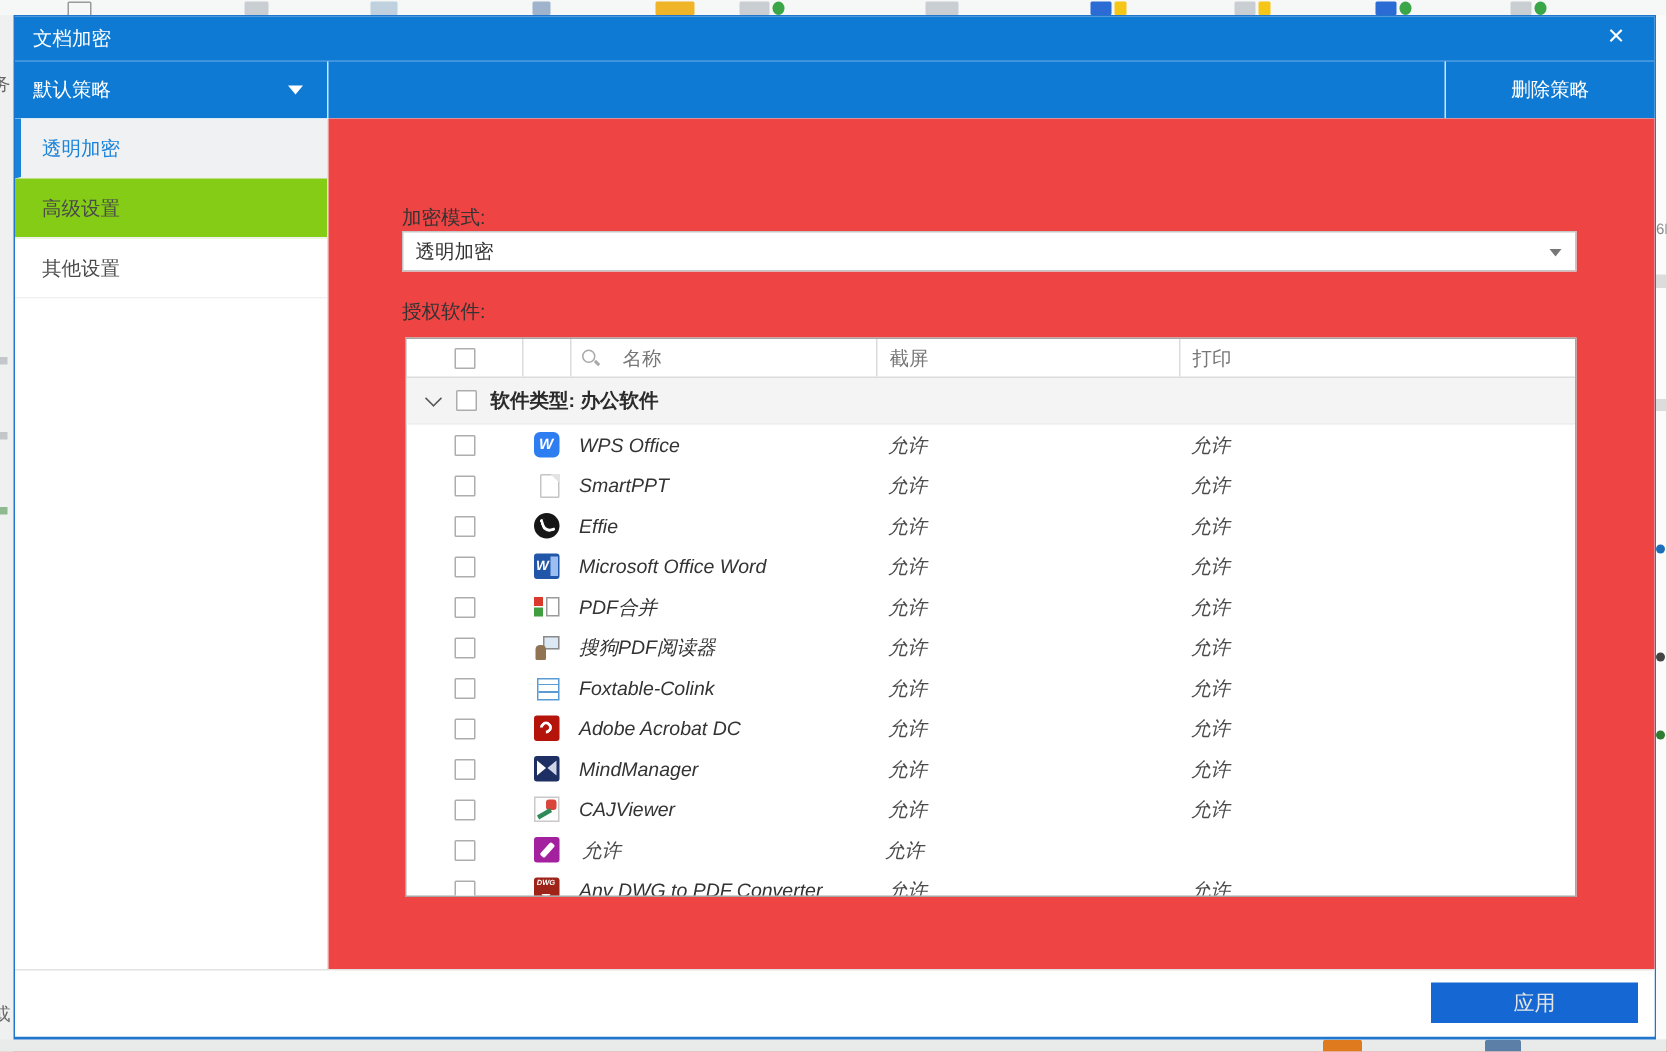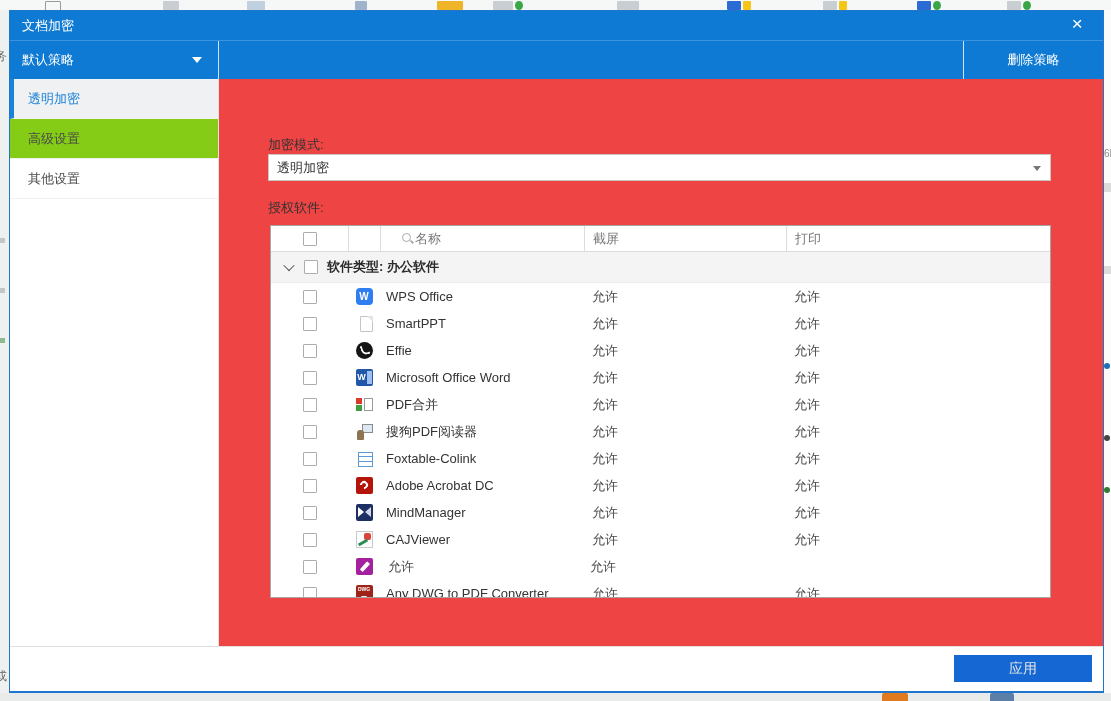--- a/index.html
+++ b/index.html
@@ -24,21 +24,21 @@
 
   
   .dialog{
     position:absolute;left:9px;top:10px;width:1095px;height:683px;
     background:#fff;border:1px solid #2076cc;border-bottom-width:2px;
     box-sizing:border-box;display:flex;flex-direction:column;
   }
   .titlebar{
     height:30px;flex:0 0 30px;background:#0e7ad3;color:#fff;
     display:flex;align-items:center;padding-left:12px;font-size:13px;
-    position:relative;border-bottom:1px solid #3b92df;box-sizing:border-box;font-family:Liberation Mono, monospace;
+    position:relative;border-bottom:1px solid #3b92df;box-sizing:border-box;
   }
   .close-x{
     position:absolute;right:14px;top:0;height:29px;line-height:28px;
     font-size:19px;color:#fff;padding:0 6px;cursor:pointer;font-weight:400;
   }
   .policybar{
     height:38px;flex:0 0 38px;background:#0e7ad3;display:flex;align-items:stretch;color:#fff;font-size:13px;
   }
   .pb-section{position:relative;display:flex;align-items:center;box-sizing:border-box;}
   .pb-dd1{width:209px;padding-left:12px;border-right:1px solid rgba(255,255,255,.8);}
@@ -74,34 +74,34 @@
   }
   
   .sw-table{
     position:absolute;left:51px;top:146px;width:781px;height:373px;box-sizing:border-box;
     border:1px solid #a6a6a6;overflow:hidden;background:#fff;
   }
   .thead{display:flex;height:25px;border-bottom:1px solid #dcdcdc;align-items:center;font-size:13px;color:#777;}
   .hc{box-sizing:border-box;height:100%;display:flex;align-items:center;}
   .hc1{width:77px;justify-content:center;}
   .hc2{width:32px;border-left:1px solid #dcdcdc;}
-  .hc3{width:204px;border-left:1px solid #dcdcdc;padding-left:20px;gap:0;font-family:Liberation Mono, monospace;}
+  .hc3{width:204px;border-left:1px solid #dcdcdc;padding-left:6px;gap:14px;font-family:Liberation Mono, monospace;}
   .hc4{width:202px;border-left:1px solid #dcdcdc;padding-left:8px;}
   .hc5{flex:1;border-left:1px solid #dcdcdc;padding-left:8px;}
   .group-row{
     display:flex;height:31px;align-items:center;background:#f4f4f4;
     padding-left:11px;box-sizing:border-box;border-bottom:1px solid #ededed;
   }
   .group-label{font-size:13px;font-weight:bold;color:#2b2b2b;margin-left:9px;}
   .chevron{
     width:7px;height:7px;border-right:1.6px solid #555;border-bottom:1.6px solid #555;
     transform:rotate(45deg) translate(-1px,-1px);cursor:pointer;flex:none;margin-left:3px;
   }
   .group-row .cb{margin-left:11px;}
-  .trow{display:flex;height:27px;align-items:center;font-size:13px;color:#333;}
+  .trow{display:flex;height:27px;align-items:center;font-size:13px;color:#333;font-style:italic;}
   .c1{width:77px;display:flex;justify-content:center;box-sizing:border-box;}
   .c2{width:32px;display:flex;justify-content:center;box-sizing:border-box;}
   .c3{width:204px;padding-left:6px;box-sizing:border-box;white-space:nowrap;overflow:hidden;}
   .c4{width:202px;padding-left:8px;box-sizing:border-box;color:#4a4a4a;}
   .c5{flex:1;padding-left:8px;box-sizing:border-box;color:#4a4a4a;}
   .cb{width:14px;height:14px;border:1px solid #adadad;background:#fff;box-sizing:border-box;border-radius:1px;cursor:pointer;flex:none;}
   .search-ic{position:relative;width:14px;height:14px;flex:none;cursor:pointer;}
   .search-ic::before{content:"";position:absolute;left:1px;top:1px;width:7px;height:7px;border:1.5px solid #a8a8a8;border-radius:50%;}
   .search-ic::after{content:"";position:absolute;left:9px;top:9px;width:4px;height:2px;background:#a8a8a8;transform:rotate(45deg);}
   

